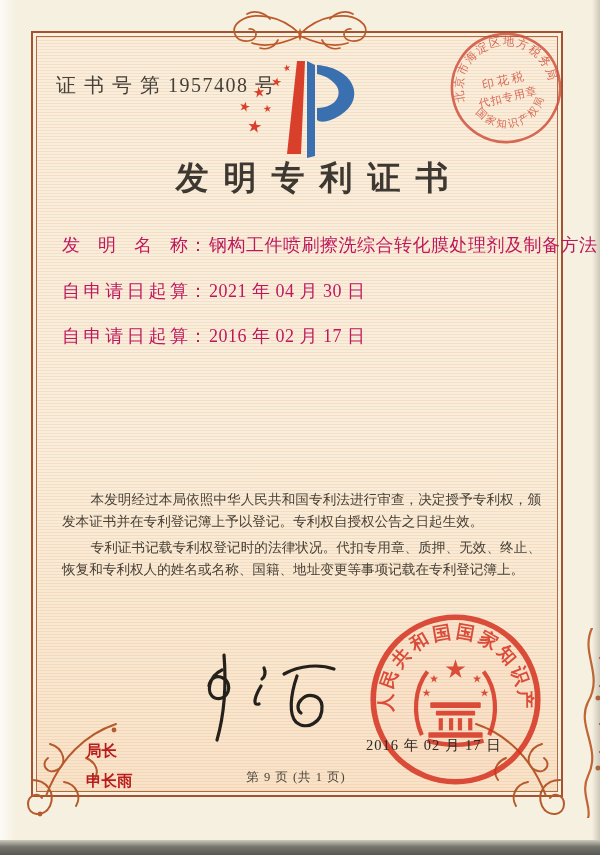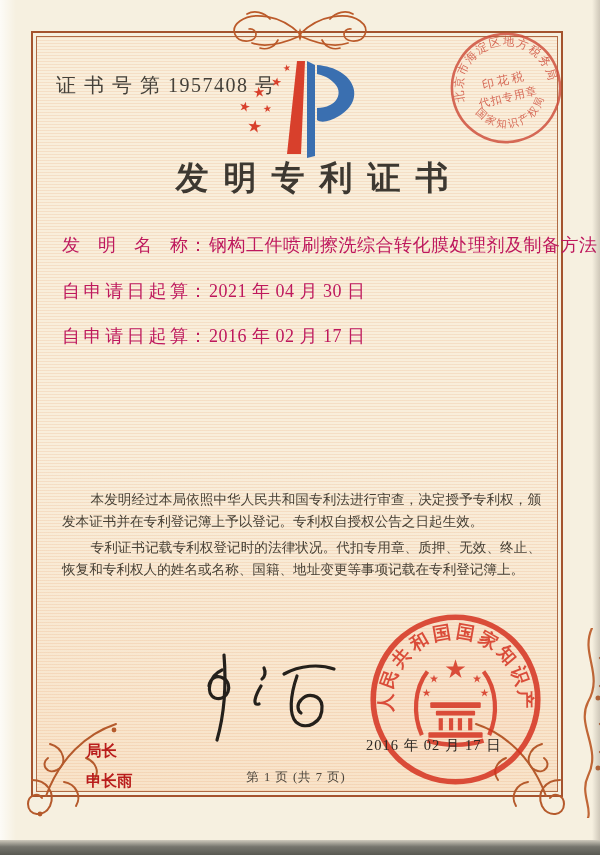--- a/index.html
+++ b/index.html
@@ -224,19 +224,19 @@
         <rect x="-29" y="35" width="58" height="6" rx="1"></rect>
         <path d="M-36 38 C-46 16 -44 -12 -30 -30" fill="none" stroke="#d5301e" stroke-width="4.5"></path>
         <path d="M36 38 C46 16 44 -12 30 -30" fill="none" stroke="#d5301e" stroke-width="4.5"></path>
         <path d="M-30 44 C-10 50 10 50 30 44" fill="none" stroke="#d5301e" stroke-width="4.5"></path>
       </g>
     </svg>
   </div>
 
   <div class="seal-date">2016 年 02 月 17 日</div>
 
-  <div class="footer">第 1 页 (共 7 页)</div>
+  <div class="footer">第 9 页 (共 1 页)</div>
 
   <div class="photo-edge-left"></div>
   <div class="photo-edge-right"></div>
   <div class="photo-edge-bottom"></div>
 
 </div>
 
 </body></html>

